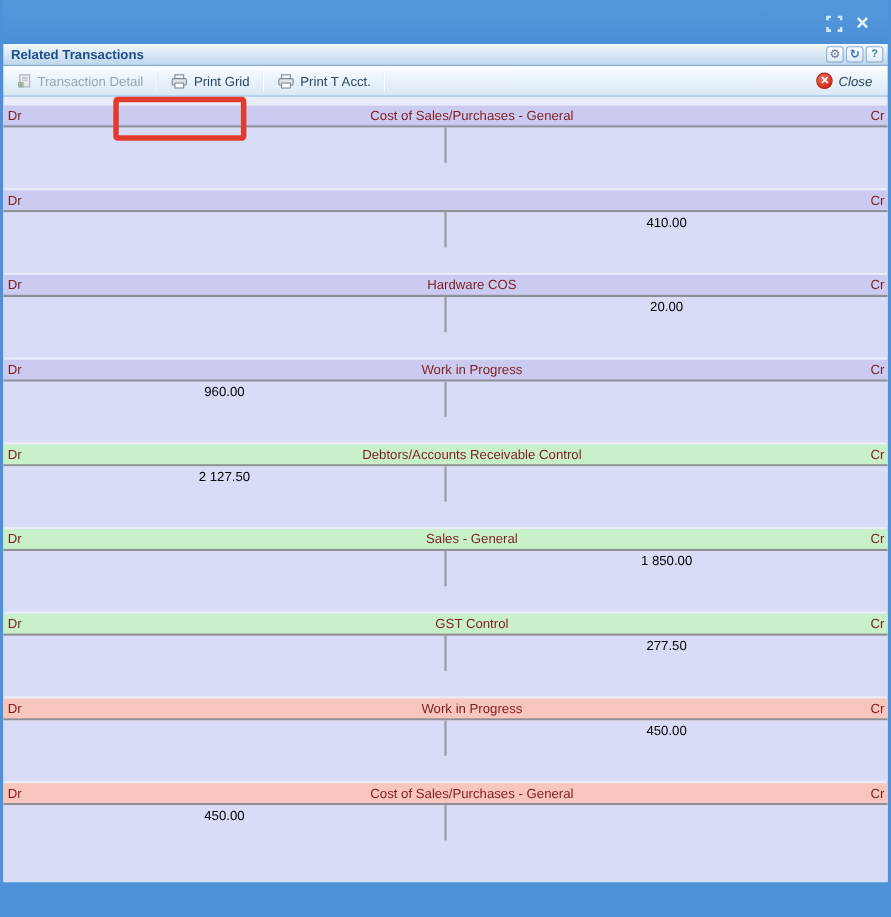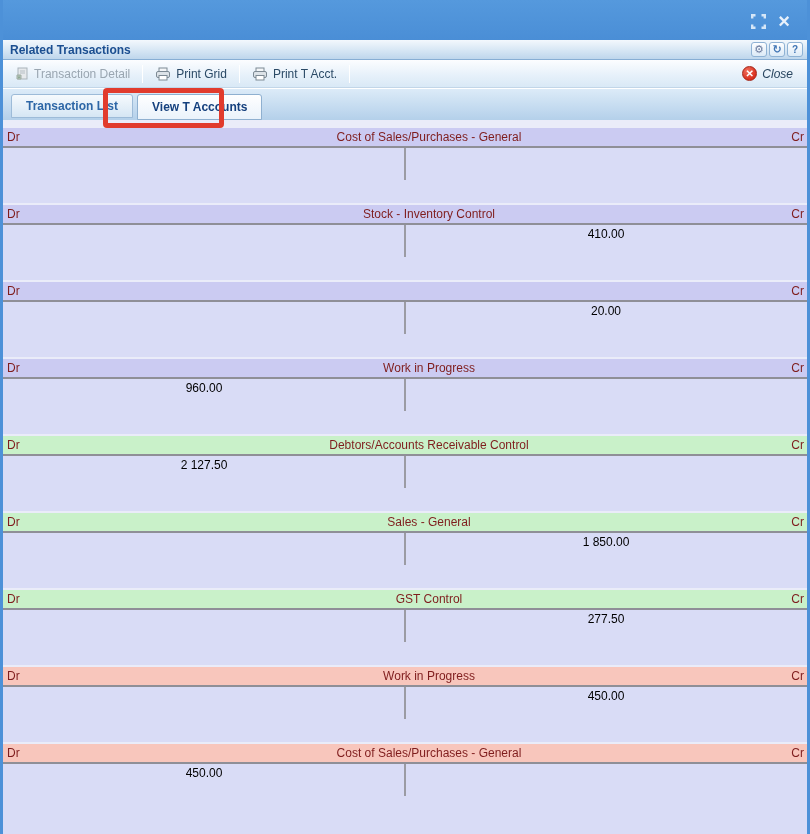--- a/index.html
+++ b/index.html
@@ -173,54 +173,50 @@
       <span>Print T Acct.</span>
     </div>
     <div class="tsep"></div>
     <div class="tb-spacer"></div>
     <div class="tbtn">
       <span class="red-x">✕</span>
       <span class="close-label">Close</span>
     </div>
   </div>
 
-  <div class="tabstrip">
-    <div class="tab">Transaction List</div>
-    <div class="tab active">View T Accounts</div>
-  </div>
 
   <div class="content" id="taccounts">
   <div class="taccount">
     <div class="thead" style="background: rgb(203, 203, 242);">
       <span class="dr">Dr</span>
       <span class="acct">Cost of Sales/Purchases - General</span>
       <span class="cr">Cr</span>
     </div>
     <div class="tbody">
       <div class="half dr-half"><span class="amt"></span></div>
       <div class="vline"></div>
     </div>
   </div>
 
   <div class="taccount">
     <div class="thead" style="background: rgb(203, 203, 242);">
       <span class="dr">Dr</span>
-      <span class="acct">Stock - Inventory Control</span>
       <span class="cr">Cr</span>
     </div>
     <div class="tbody">
       <div class="half dr-half"><span class="amt"></span></div>
       <div class="half cr-half"><span class="amt">410.00</span></div>
       <div class="vline"></div>
     </div>
   </div>
 
   <div class="taccount">
     <div class="thead" style="background: rgb(203, 203, 242);">
       <span class="dr">Dr</span>
+      <span class="acct">Hardware COS</span>
       <span class="cr">Cr</span>
     </div>
     <div class="tbody">
       <div class="half dr-half"><span class="amt"></span></div>
       <div class="half cr-half"><span class="amt">20.00</span></div>
       <div class="vline"></div>
     </div>
   </div>
 
   <div class="taccount">

